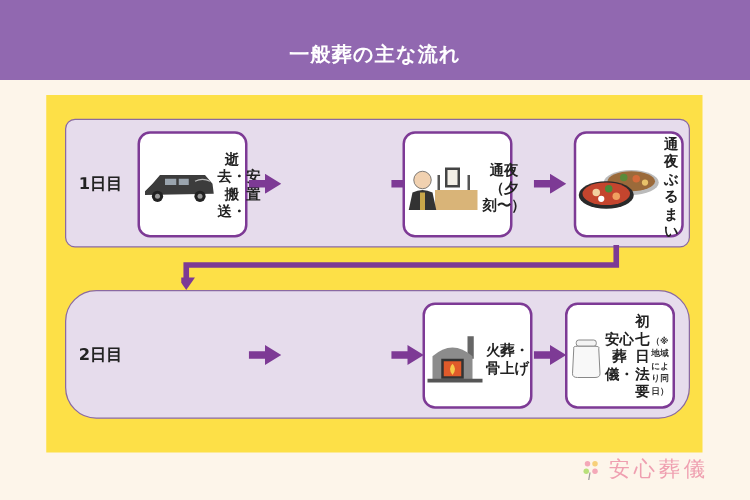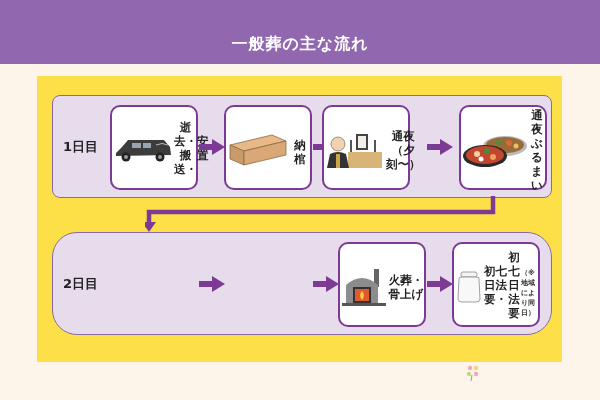--- a/index.html
+++ b/index.html
@@ -47,30 +47,20 @@
       </div>
       <div class="label">逝去・搬送・</div>
       <div class="label">安置</div>
     </div>
 
     <svg class="arrow" style="left:146px" viewBox="0 0 26 16">
         <rect x="0" y="5" width="14" height="6" fill="#7d3a95"></rect>
         <path d="M13 0 L26 8 L13 16 Z" fill="#7d3a95"></path>
       </svg>
 
-    <div class="card" style="left:171px">
-      <div class="icon">
-        <svg width="64" height="34" viewBox="0 0 64 34">
-          <path d="M4 12 L46 2 L60 8 L18 18 Z" fill="#e8b987" stroke="#8a6a48" stroke-width="0.8"></path>
-          <path d="M4 12 L18 18 L18 32 L4 26 Z" fill="#c99a6a" stroke="#8a6a48" stroke-width="0.8"></path>
-          <path d="M18 18 L60 8 L60 22 L18 32 Z" fill="#d9a876" stroke="#8a6a48" stroke-width="0.8"></path>
-        </svg>
-      </div>
-      <div class="label" style="margin-top:8px">納棺</div>
-    </div>
 
     <svg class="arrow" style="left:260px" viewBox="0 0 26 16">
         <rect x="0" y="5" width="14" height="6" fill="#7d3a95"></rect>
         <path d="M13 0 L26 8 L13 16 Z" fill="#7d3a95"></path>
       </svg>
 
     <div class="card" style="left:269px">
       <div class="icon">
         <svg width="62" height="40" viewBox="0 0 62 40">
           <rect x="24" y="22" width="34" height="16" fill="#d9b478"></rect>
@@ -150,28 +140,29 @@
         <path d="M13 0 L26 8 L13 16 Z" fill="#7d3a95"></path>
       </svg>
 
     <div class="card" style="left:399px">
       <div class="icon" style="height:34px">
         <svg width="30" height="32" viewBox="0 0 30 32">
           <rect x="7" y="1" width="16" height="5" rx="2" fill="#f4f4f4" stroke="#888" stroke-width="0.8"></rect>
           <path d="M5 8 Q4 6 8 6 L22 6 Q26 6 25 8 L26 28 Q26 31 22 31 L8 31 Q4 31 4 28 Z" fill="#f8f8f8" stroke="#888" stroke-width="0.8"></path>
         </svg>
       </div>
-      <div class="label">初七日法要・</div>
+      <div class="label">安心葬儀・</div>
       <div class="label">初七日法要</div>
       <div class="note">（※地域により同日）</div>
     </div>
   </div>
 </div>
 
 <div class="logo">
   <svg width="18" height="18" viewBox="0 0 18 18">
     <circle cx="5" cy="4" r="2.2" fill="#f4a8b8"></circle>
       <circle cx="11" cy="4" r="2.2" fill="#f7d07a"></circle>
     <circle cx="4" cy="10" r="2.2" fill="#b8e07a"></circle>
       <circle cx="11" cy="10" r="2.2" fill="#f4a8b8"></circle>
     <path d="M7 11 L6 17" stroke="#999" stroke-width="1"></path>
   </svg>
+  <span class="text">安心葬儀</span>
 </div>
 
 </body></html>

